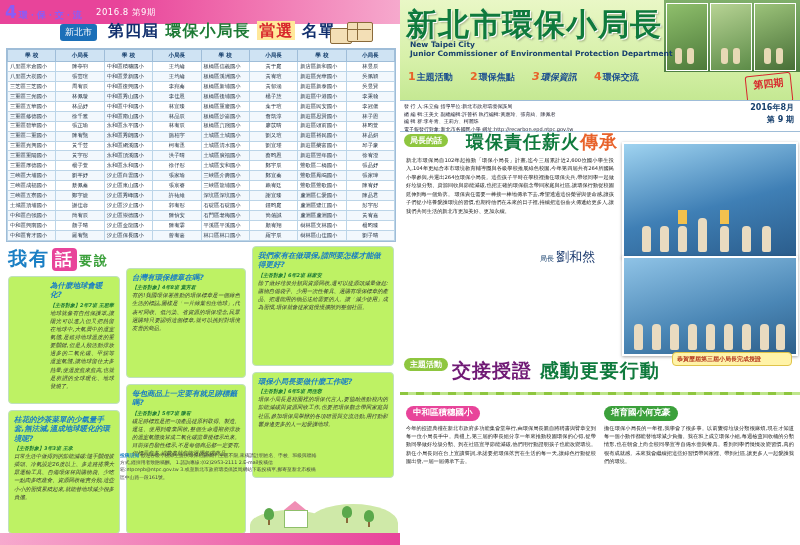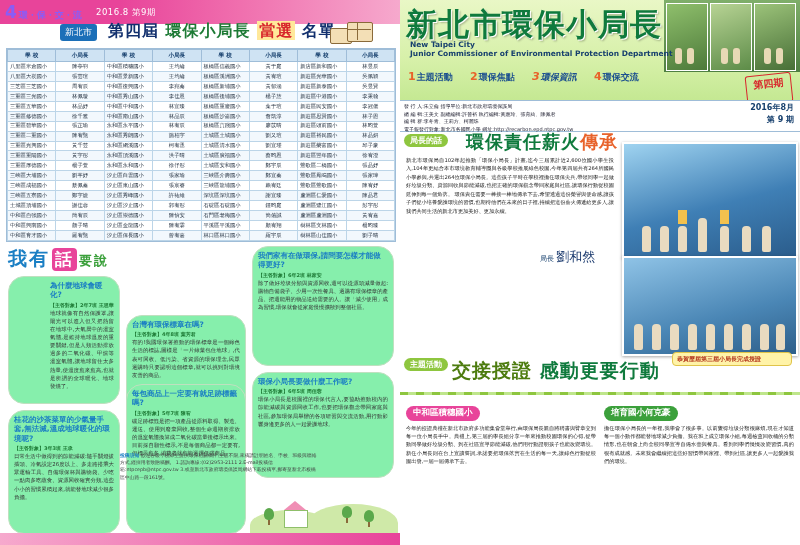--- a/index.html
+++ b/index.html
@@ -78,34 +78,34 @@
   .say-title{
     position:absolute;left:2px;top:0px;font-size:19px;font-weight:bold;color:#1b7fc4;
     letter-spacing:2px;
   }
   .say-title .red{
     display:inline-block;background:#e8449a;color:#fff;border-radius:4px;
     padding:0 3px;margin:0 2px;font-size:17px;
   }
   .say-title .grn{color:#3ba03b;font-size:13px;}
   .qa-card{
-    position:absolute;background:#86efac;border:1px solid #bfe0bf;border-radius:16px;
-    padding:4px 5px;box-sizing:border-box;
+    position:absolute;background:#bef264;border:1px solid #bfe0bf;border-radius:4px;
+    padding:4px 5px;box-sizing:border-box;font-style:italic;
   }
   .qa-q{
     color:#1b7fc4;font-weight:bold;font-size:7.5px;margin-bottom:2px;line-height:1.25;
   }
   .qa-a{
     color:#333;font-size:5.4px;line-height:1.5;text-align:justify;
   }
   .qa-b{color:#1d7a35;font-weight:bold;}
 
   .lp-q1{left:2px;top:30px;width:112px;height:128px;padding-left:41px;}
   .lp-q2{left:2px;top:164px;width:112px;height:124px;}
-  .lp-q3{left:120px;top:22px;width:120px;height:110px;margin-top:47px;}
+  .lp-q3{left:120px;top:22px;width:120px;height:110px;}
   .lp-q4{left:120px;top:138px;width:120px;height:150px;}
 
   .lp-q5{position:absolute;left:252px;top:246px;width:142px;height:120px;}
   .lp-q6{position:absolute;left:252px;top:372px;width:142px;height:106px;}
 
   .lp-note{
     position:absolute;left:120px;top:452px;width:200px;font-size:4.8px;color:#444;line-height:1.5;
   }
   .lp-note b{color:#1b7fc4;}
   .lp-foot-art{
@@ -208,21 +208,21 @@
   .sash{position:absolute;width:9px;height:14px;background:#f2c14e;top:8px;}
 
   .rp-sec2{position:absolute;left:4px;top:352px;width:392px;height:34px;}
   .sec2-badge{
     position:absolute;left:0;top:6px;background:#8ec63f;color:#fff;font-size:8px;font-weight:bold;
     border-radius:8px;padding:1px 6px;
   }
   .sec2-h{
     position:absolute;left:48px;top:6px;font-size:19px;font-weight:bold;color:#0f7a3d;letter-spacing:1px;white-space:nowrap;
   }
-  .sec2-h .pink{color:#4d7c0f;}
+  .sec2-h .pink{color:#701a75;}
   .sec2-note{
     position:absolute;right:4px;top:0px;width:120px;background:#fff3a8;border:1px solid #e0c44a;
     border-radius:4px;font-size:6px;color:#b5381e;line-height:1.4;padding:2px 4px;box-sizing:border-box;font-weight:bold;
   }
 
   .rp-col{
     position:absolute;top:400px;width:190px;height:138px;
   }
   .rp-colA{left:6px;}
   .rp-colB{left:204px;}

